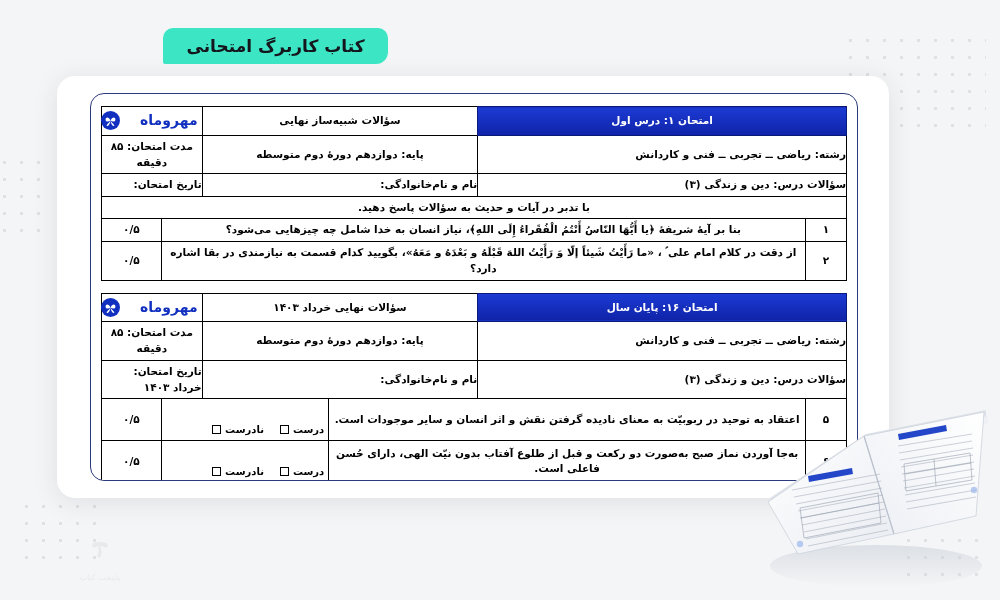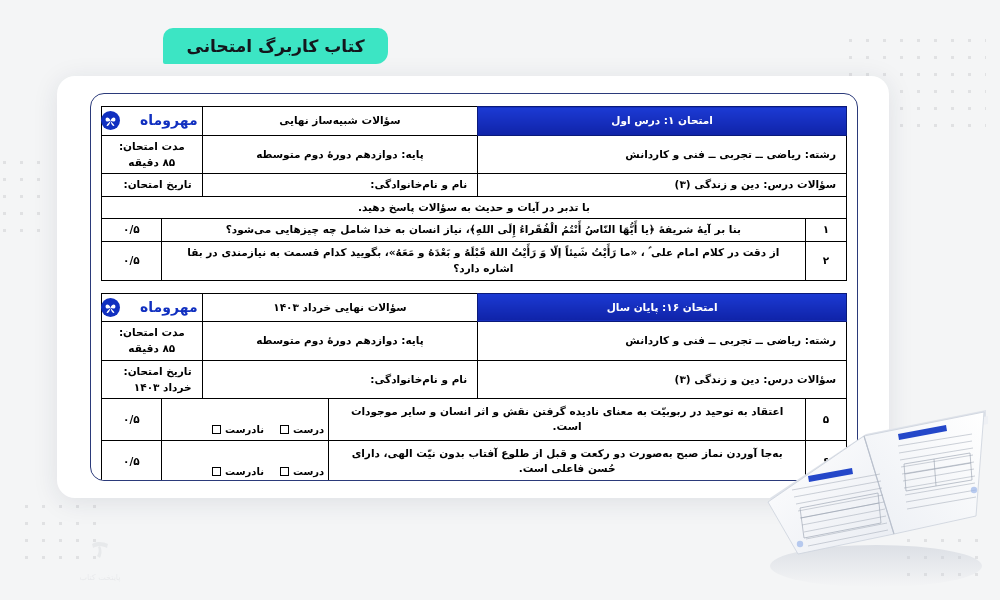--- a/index.html
+++ b/index.html
@@ -83,21 +83,21 @@
   
   table.exam {
     width: 100%;
     border-collapse: collapse;
     table-layout: fixed;
     direction: rtl;
     color: #000;
   }
   table.exam td {
     border: 1.4px solid #000;
-    padding: 3px 10px;
+    padding: 3px 0;
     font-size: 10.5px;
     font-weight: bold;
     vertical-align: middle;
     line-height: 1.5;
     background: #fff;
   }
 
   
   .banner {
     background: linear-gradient(180deg,#1c3ad4 0%,#0f23a8 100%) !important;

